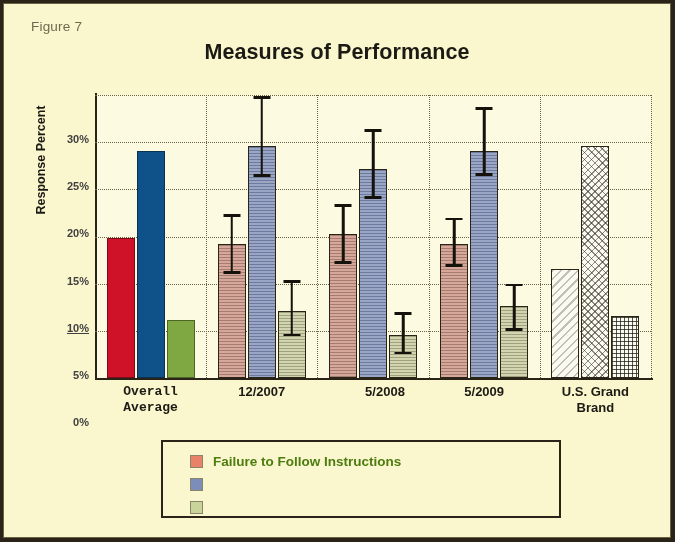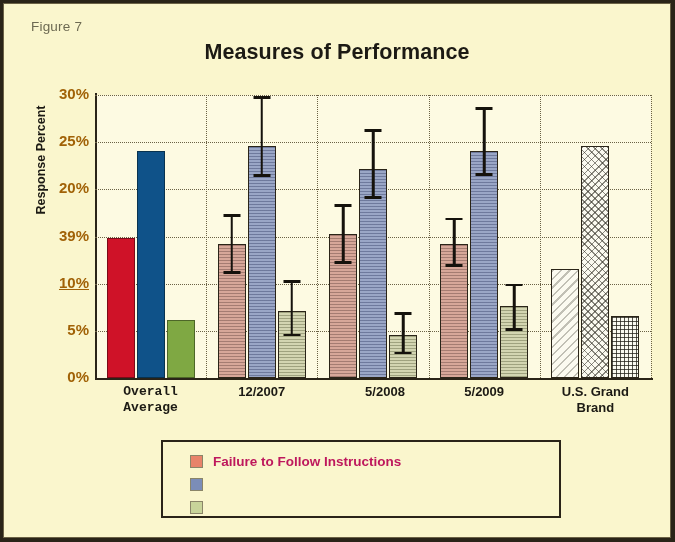--- a/index.html
+++ b/index.html
@@ -56,21 +56,21 @@
   .grid-h{
     position:absolute;left:92px;width:556px;height:0;
     border-top:1px dotted #6b6245;
   }
   .grid-v{
     position:absolute;top:92px;width:0;height:283px;
     border-left:1px dotted #6b6245;
   }
   .ytick-label{
     position:absolute;right:0;width:56px;text-align:right;
-    font-size:15px;font-weight:bold;color:#a16207;
+    font-size:11px;font-weight:bold;color:#404040;margin-top:48px;
   }
   #ytick-wrap{position:absolute;left:22px;top:0;width:64px;height:542px;}
 
   
   .bar{
     position:absolute;bottom:0;box-sizing:border-box;
     border:1px solid #2a2418;
   }
   .bar.solid-red{background:#cf1228;border-color:#7a0b18;}
   .bar.solid-blue{background:#0f5289;border-color:#08324f;}
@@ -150,38 +150,38 @@
     box-sizing:border-box;
     border:2px solid #2a2418;
     background:#faf6cd;
     padding:9px 0 0 27px;
   }
   .legend-item{display:flex;align-items:center;height:21px;margin-bottom:2px;}
   .legend-swatch{
     width:13px;height:13px;margin-right:10px;flex:0 0 auto;
     box-sizing:border-box;border:1.5px solid #8a8568;
   }
-  .legend-text{font-size:13.5px;font-weight:bold;color:#be185d;white-space:nowrap;}
+  .legend-text{font-size:13.5px;font-weight:bold;color:#4d7c0f;white-space:nowrap;}
 </style>
 </head>
 <body>
 
 <div id="figure-root">
 
   <div id="figure-label">Figure 7</div>
 
   <div id="chart-title">Measures of Performance</div>
 
   <div id="y-axis-title">Response Percent</div>
 
   <div id="ytick-wrap">
       <div class="ytick-label" style="top: 82px;">30%</div>
       <div class="ytick-label" style="top: 129.167px;">25%</div>
       <div class="ytick-label" style="top: 176.333px;">20%</div>
-      <div class="ytick-label" style="top: 223.5px;">39%</div>
+      <div class="ytick-label" style="top: 223.5px;">15%</div>
       <div class="ytick-label" style="top: 270.667px; text-decoration: underline;">10%</div>
       <div class="ytick-label" style="top: 317.833px;">5%</div>
       <div class="ytick-label" style="top: 365px;">0%</div>
     </div>
 
   <div id="plot-area"></div>
   <div id="plot-border-left"></div>
   <div id="plot-border-bottom"></div>
 
   <div id="grid-layer">

